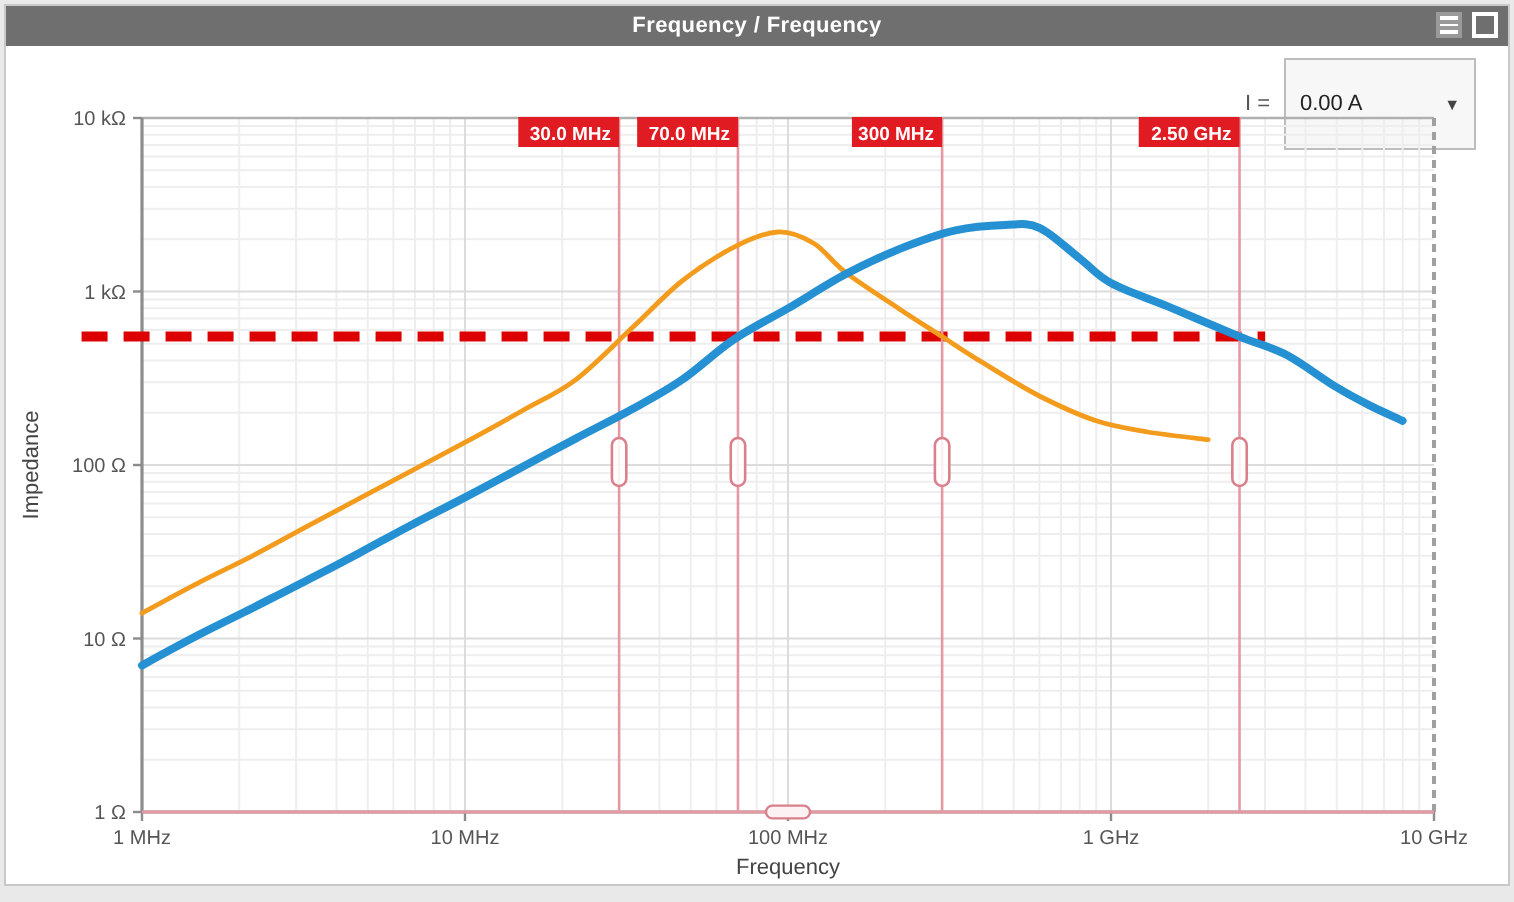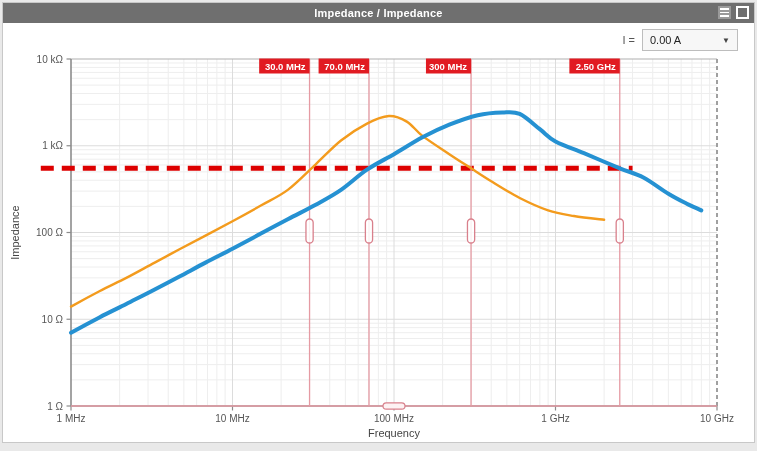--- a/index.html
+++ b/index.html
@@ -25,33 +25,33 @@
   }
   .icon-list i{display:block;width:9px;height:1.5px;background:#fff;}
   .icon-max{width:9px;height:9px;border:2px solid #fff;background:transparent;cursor:pointer;}
   .controls{
     position:absolute;top:26px;right:16px;display:flex;align-items:center;gap:7px;
   }
   .ctl-label{font-size:11px;color:#555;}
   .selectbox{
     width:80px;height:20px;border:1px solid #bdbdbd;background:#f7f7f7;
     display:flex;align-items:center;justify-content:space-between;
-    font-size:11px;color:#222;padding:0 7px;cursor:pointer;
+    font-size:11px;color:#222;padding:12px 7px;cursor:pointer;
   }
   .selectbox .arrow{font-size:8px;color:#444;}
   #chart-wrap{position:absolute;left:0;top:44px;width:753px;height:395px;}
   svg text{font-family:"Liberation Sans",sans-serif;}
 </style>
 </head>
 <body>
 
 <div class="card">
 
   <div class="titlebar">
-    <span class="title">Impedance / Impedance</span>
+    <span class="title">Frequency / Frequency</span>
     <span class="tb-icons">
       <span class="icon-list">
           <i></i>
           <i></i>
           <i></i>
         </span>
       <span class="icon-max"></span>
     </span>
   </div>
 

